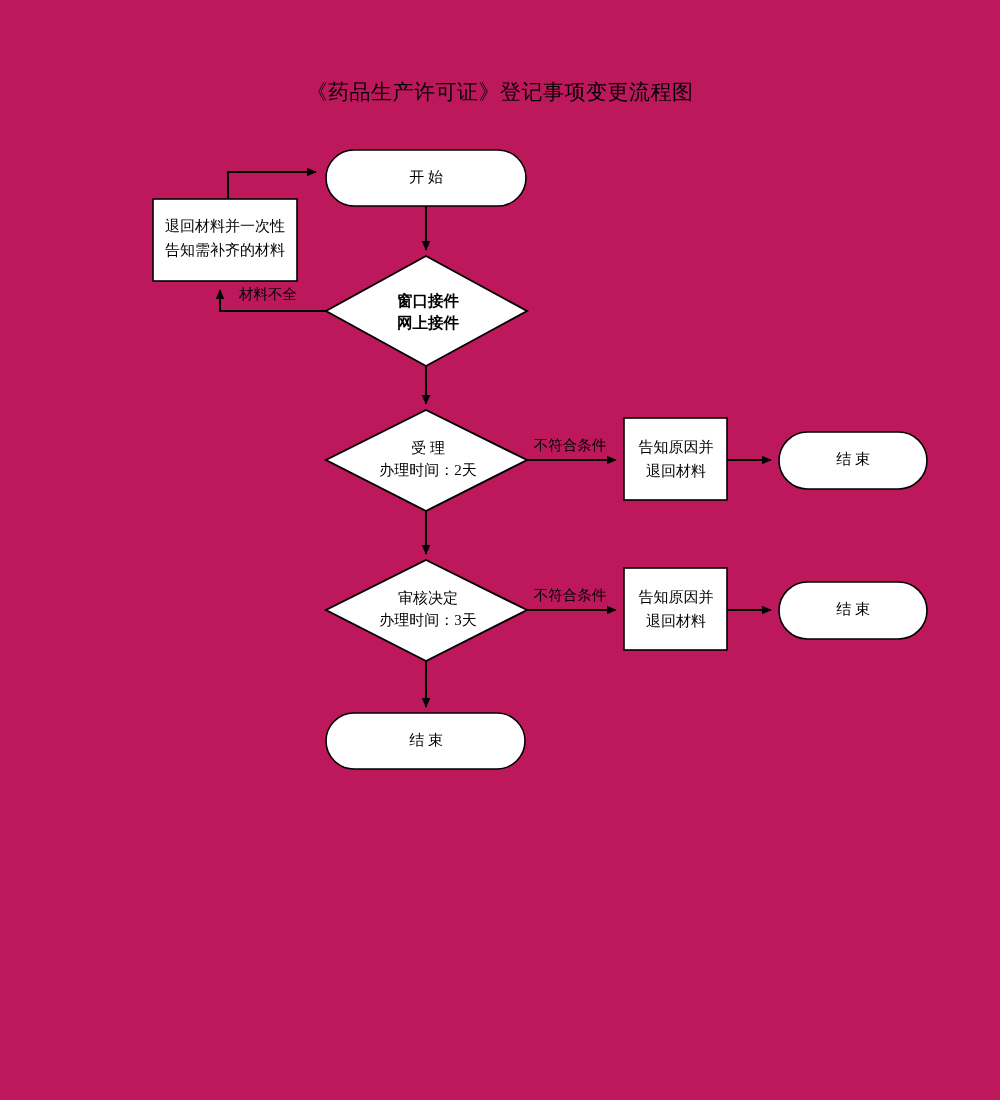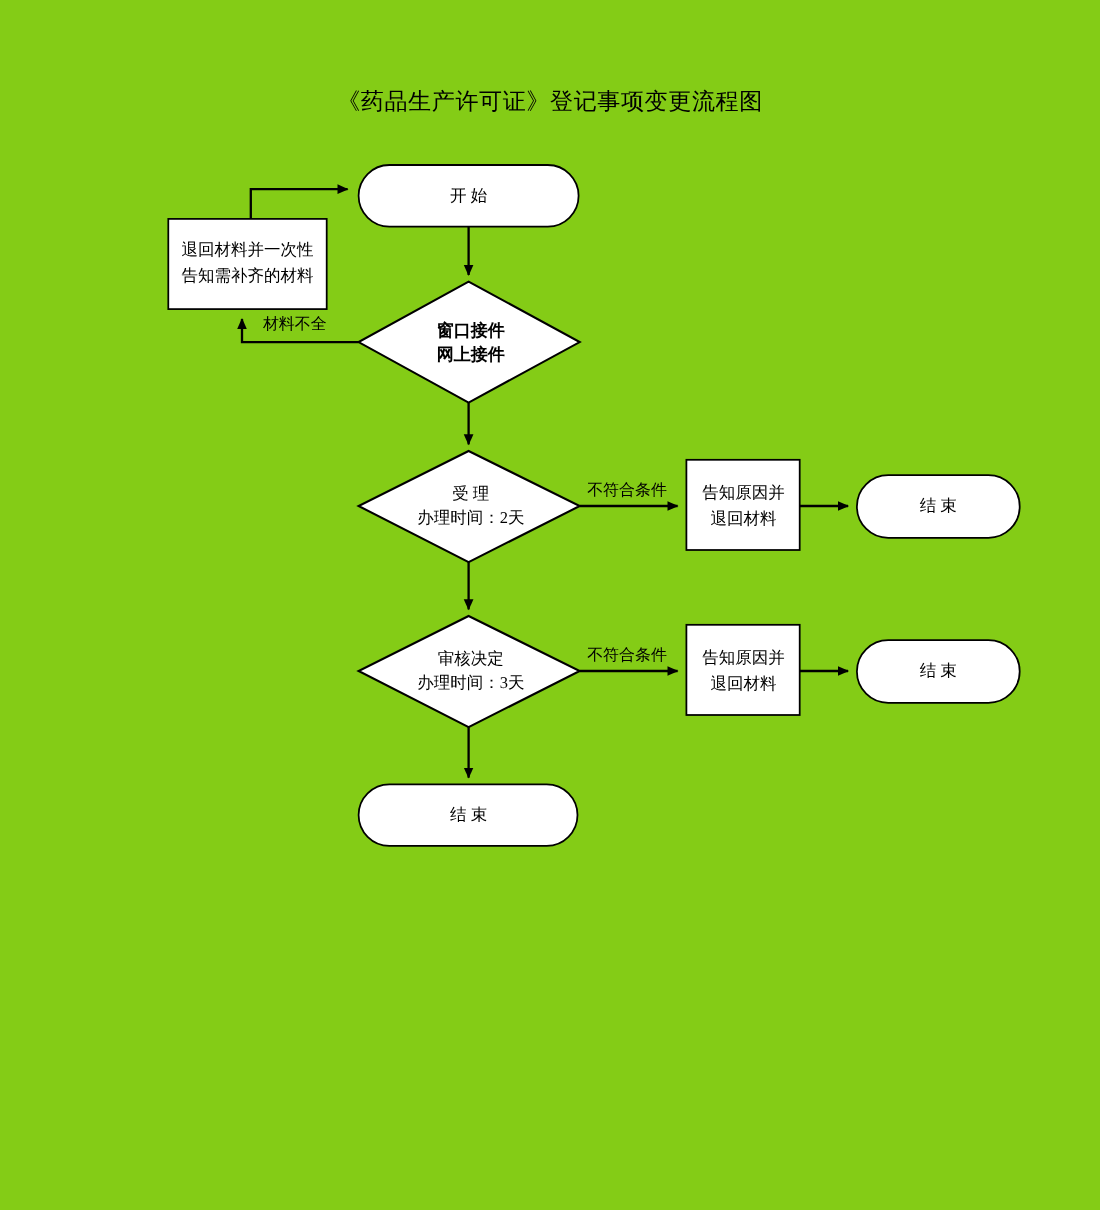--- a/index.html
+++ b/index.html
@@ -12,21 +12,21 @@
     height: 1100px;
     font-family: "Liberation Serif", "DejaVu Serif", serif;
     color: #000000;
     position: relative;
     overflow: hidden;
   }
   #page {
     position: relative;
     width: 1000px;
     height: 1100px;
-    background: #84cc16;
+    background: #be185d;
   }
   #chart-title {
     position: absolute;
     left: 0;
     top: 78px;
     width: 1000px;
     text-align: center;
     font-size: 21px;
     font-family: "Liberation Serif", "DejaVu Serif", serif;
     letter-spacing: 0.5px;

